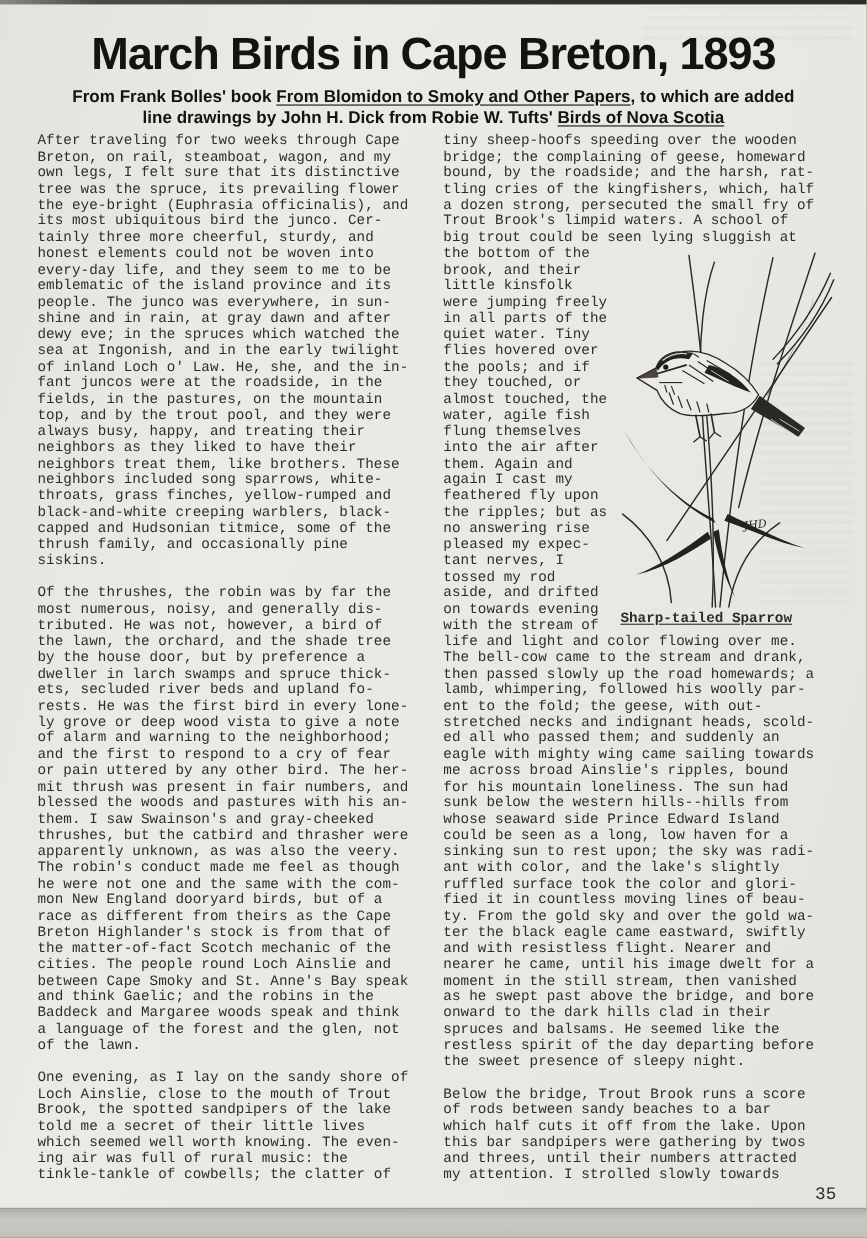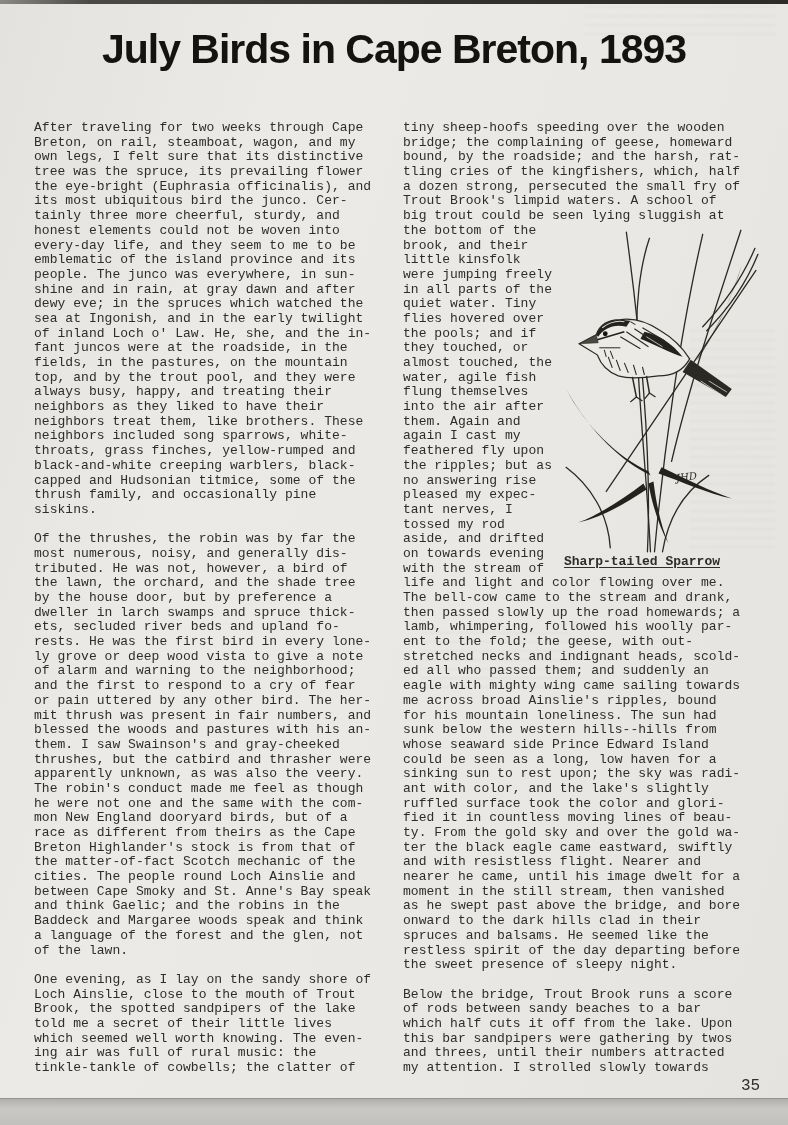--- a/index.html
+++ b/index.html
@@ -40,22 +40,24 @@
 </head>
 <body>
 
 <div class="page">
   <div class="edge-top"></div>
   <div class="ghost ghost1"></div>
   <div class="ghost ghost2"></div>
   <div class="ghost ghost3"></div>
 
   <header class="hdr">
-    <h1 class="title">July Birds in Cape Breton, 1893</h1>
+    <h1 class="title">March Birds in Cape Breton, 1893</h1>
     <p class="subtitle">
+      <span class="sub-line"><span>From Frank Bolles' book </span><span class="u">From Blomidon to Smoky and Other Papers</span><span>, to which are added</span></span>
+      <span class="sub-line"><span>line drawings by John H. Dick from Robie W. Tufts' </span><span class="u">Birds of Nova Scotia</span></span>
     </p>
   </header>
 
   <pre class="col col-right">tiny sheep-hoofs speeding over the wooden
 bridge; the complaining of geese, homeward
 bound, by the roadside; and the harsh, rat-
 tling cries of the kingfishers, which, half
 a dozen strong, persecuted the small fry of
 Trout Brook's limpid waters. A school of
 big trout could be seen lying sluggish at

